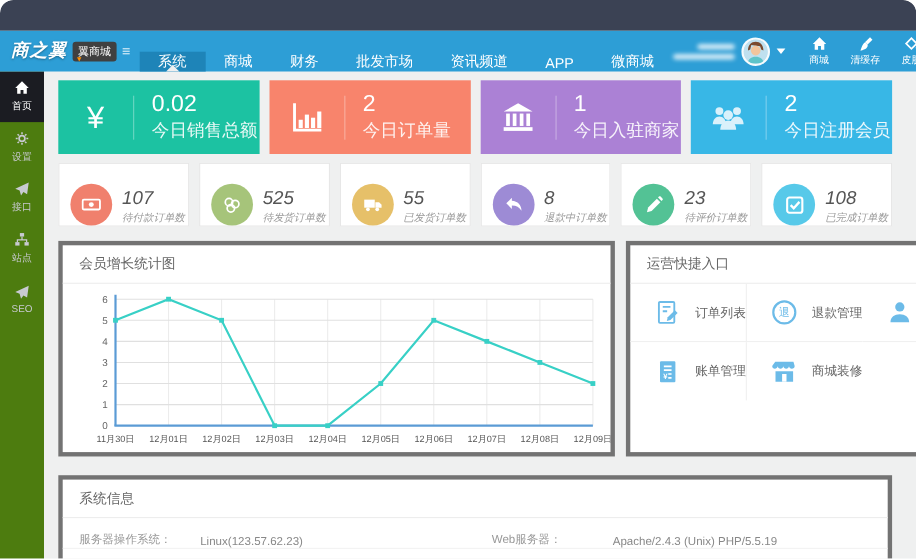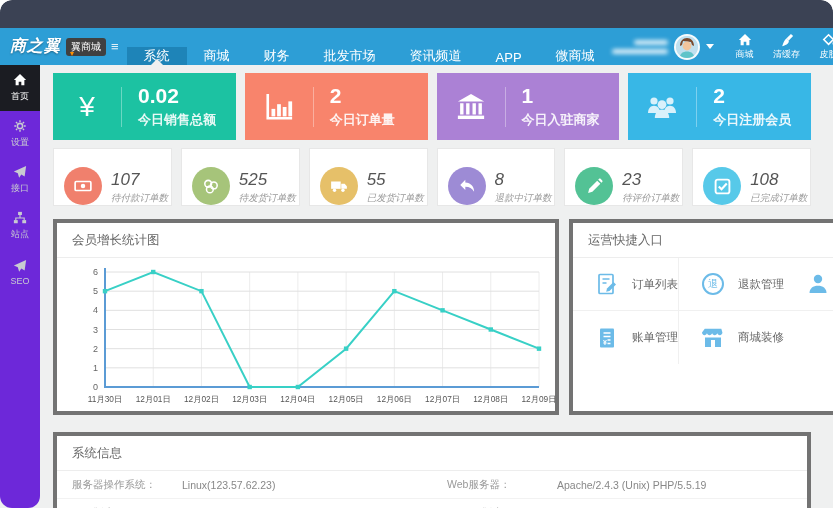--- a/index.html
+++ b/index.html
@@ -27,34 +27,34 @@
   .user-name-blur i:last-child  { width:56px; }
   .avatar { width:26px; height:26px; border-radius:50%; overflow:hidden; border:2px solid rgba(255,255,255,.85); background:#bfe0ef; flex:0 0 auto; }
   .caret { width:0; height:0; border:4px solid transparent; border-top:5px solid #fff; margin-top:4px; }
   .nav-tools { display:flex; align-items:stretch; padding-right:8px; }
   .tool { display:flex; flex-direction:column; align-items:center; justify-content:center; width:42px; gap:1px; color:#fff; text-decoration:none; cursor:pointer; }
   .tool .t-icon { height:14px; display:flex; align-items:center; }
   .tool .t-label { font-size:9px; white-space:nowrap; }
 
   
   .bodywrap { display:flex; height:443px; }
-  .sidebar { width:40px; background:#6d28d9; display:flex; flex-direction:column; flex:0 0 40px;border-radius:12px; }
+  .sidebar { width:40px; background:#4d7c0f; display:flex; flex-direction:column; flex:0 0 40px; }
   .side-item { height:46px; display:flex; flex-direction:column; align-items:center; justify-content:center; gap:3px; color:#c8cad1; cursor:pointer; text-decoration:none; }
   .side-item.active { background:#1b1c22; color:#fff; }
   .side-item .s-label { font-size:9px; white-space:nowrap; }
   .content { flex:1; padding:8px 22px 0 13px; overflow:hidden; }
 
   
   .stat-row { display:grid; grid-template-columns:repeat(4,1fr); gap:9px; }
   .stat-card { height:67px; display:flex; align-items:center; color:#fff; }
   .stat-card .sc-icon { width:68px; display:flex; align-items:center; justify-content:center; font-size:28px; }
   .stat-card .sc-divider { width:1px; height:40px; background:rgba(255,255,255,.35); }
-  .stat-card .sc-text { padding-left:16px;font-weight:bold; }
+  .stat-card .sc-text { padding-left:16px; }
   .stat-card .sc-value { font-size:21px; line-height:1.15; }
-  .stat-card .sc-label { font-size:13px; opacity:.9; margin-top:2px; white-space:nowrap; }
+  .stat-card .sc-label { font-size:16px; opacity:.9; margin-top:2px; white-space:nowrap; }
   .c0{background:#1cc2a2;} .c1{background:#f8846c;} .c2{background:#ab81d5;} .c3{background:#38b7e6;}
 
   
   .mini-row { display:grid; grid-template-columns:repeat(6,1fr); gap:9px; margin-top:8px; }
   .mini-card { height:58px; background:#fff; border:1px solid #e7e7e7; display:flex; align-items:flex-end; padding-left:10px; gap:9px;font-style:italic; }
   .mini-card .mc-circle { width:38px; height:38px; border-radius:50%; display:flex; align-items:center; justify-content:center; flex:0 0 38px; }
   .mini-card .mc-value { font-size:17px; color:#555; line-height:1.1; }
   .mini-card .mc-label { font-size:9.5px; color:#9a9a9a; margin-top:2px; white-space:nowrap; }
   .m0{background:#f0806d;} .m1{background:#a6c47a;} .m2{background:#e6c069;} .m3{background:#9d8bd5;} .m4{background:#53c295;} .m5{background:#57c9e9;}
 
@@ -69,21 +69,21 @@
   .quick-cell { height:53px; display:flex; align-items:center; gap:11px; padding-left:20px; cursor:pointer; text-decoration:none; }
   .quick-cell:nth-child(-n+4) { border-bottom:1px solid #f0f0f0; }
   .quick-cell:nth-child(odd) { border-right:1px solid #f0f0f0; }
   .quick-cell .q-label { font-size:11.5px; color:#666; white-space:nowrap; }
   .q-icon { color:#6cbbe8; display:flex; align-items:center; justify-content:center; width:28px; }
   .refund-circle { width:22px; height:22px; border:2px solid #6cbbe8; border-radius:50%; color:#6cbbe8; font-size:10px; display:flex; align-items:center; justify-content:center; }
 
   
   .sys-panel { margin-top:17px; }
   .sys-row { display:flex; border-bottom:1px solid #f2f2f2; }
-  .sys-col { flex:1; display:flex; align-items:center; height:27px; padding-left:15px; }
+  .sys-col { flex:1; display:flex; align-items:flex-end; height:27px; padding-left:15px; }
   .sys-key { font-size:10.5px; color:#999; width:110px; flex:0 0 110px; }
   .sys-val { font-size:10.5px; color:#888; }
 
   svg { display:block; }
 </style>
 </head>
 <body>
 
 <div class="window">
   <div class="titlebar"></div>

